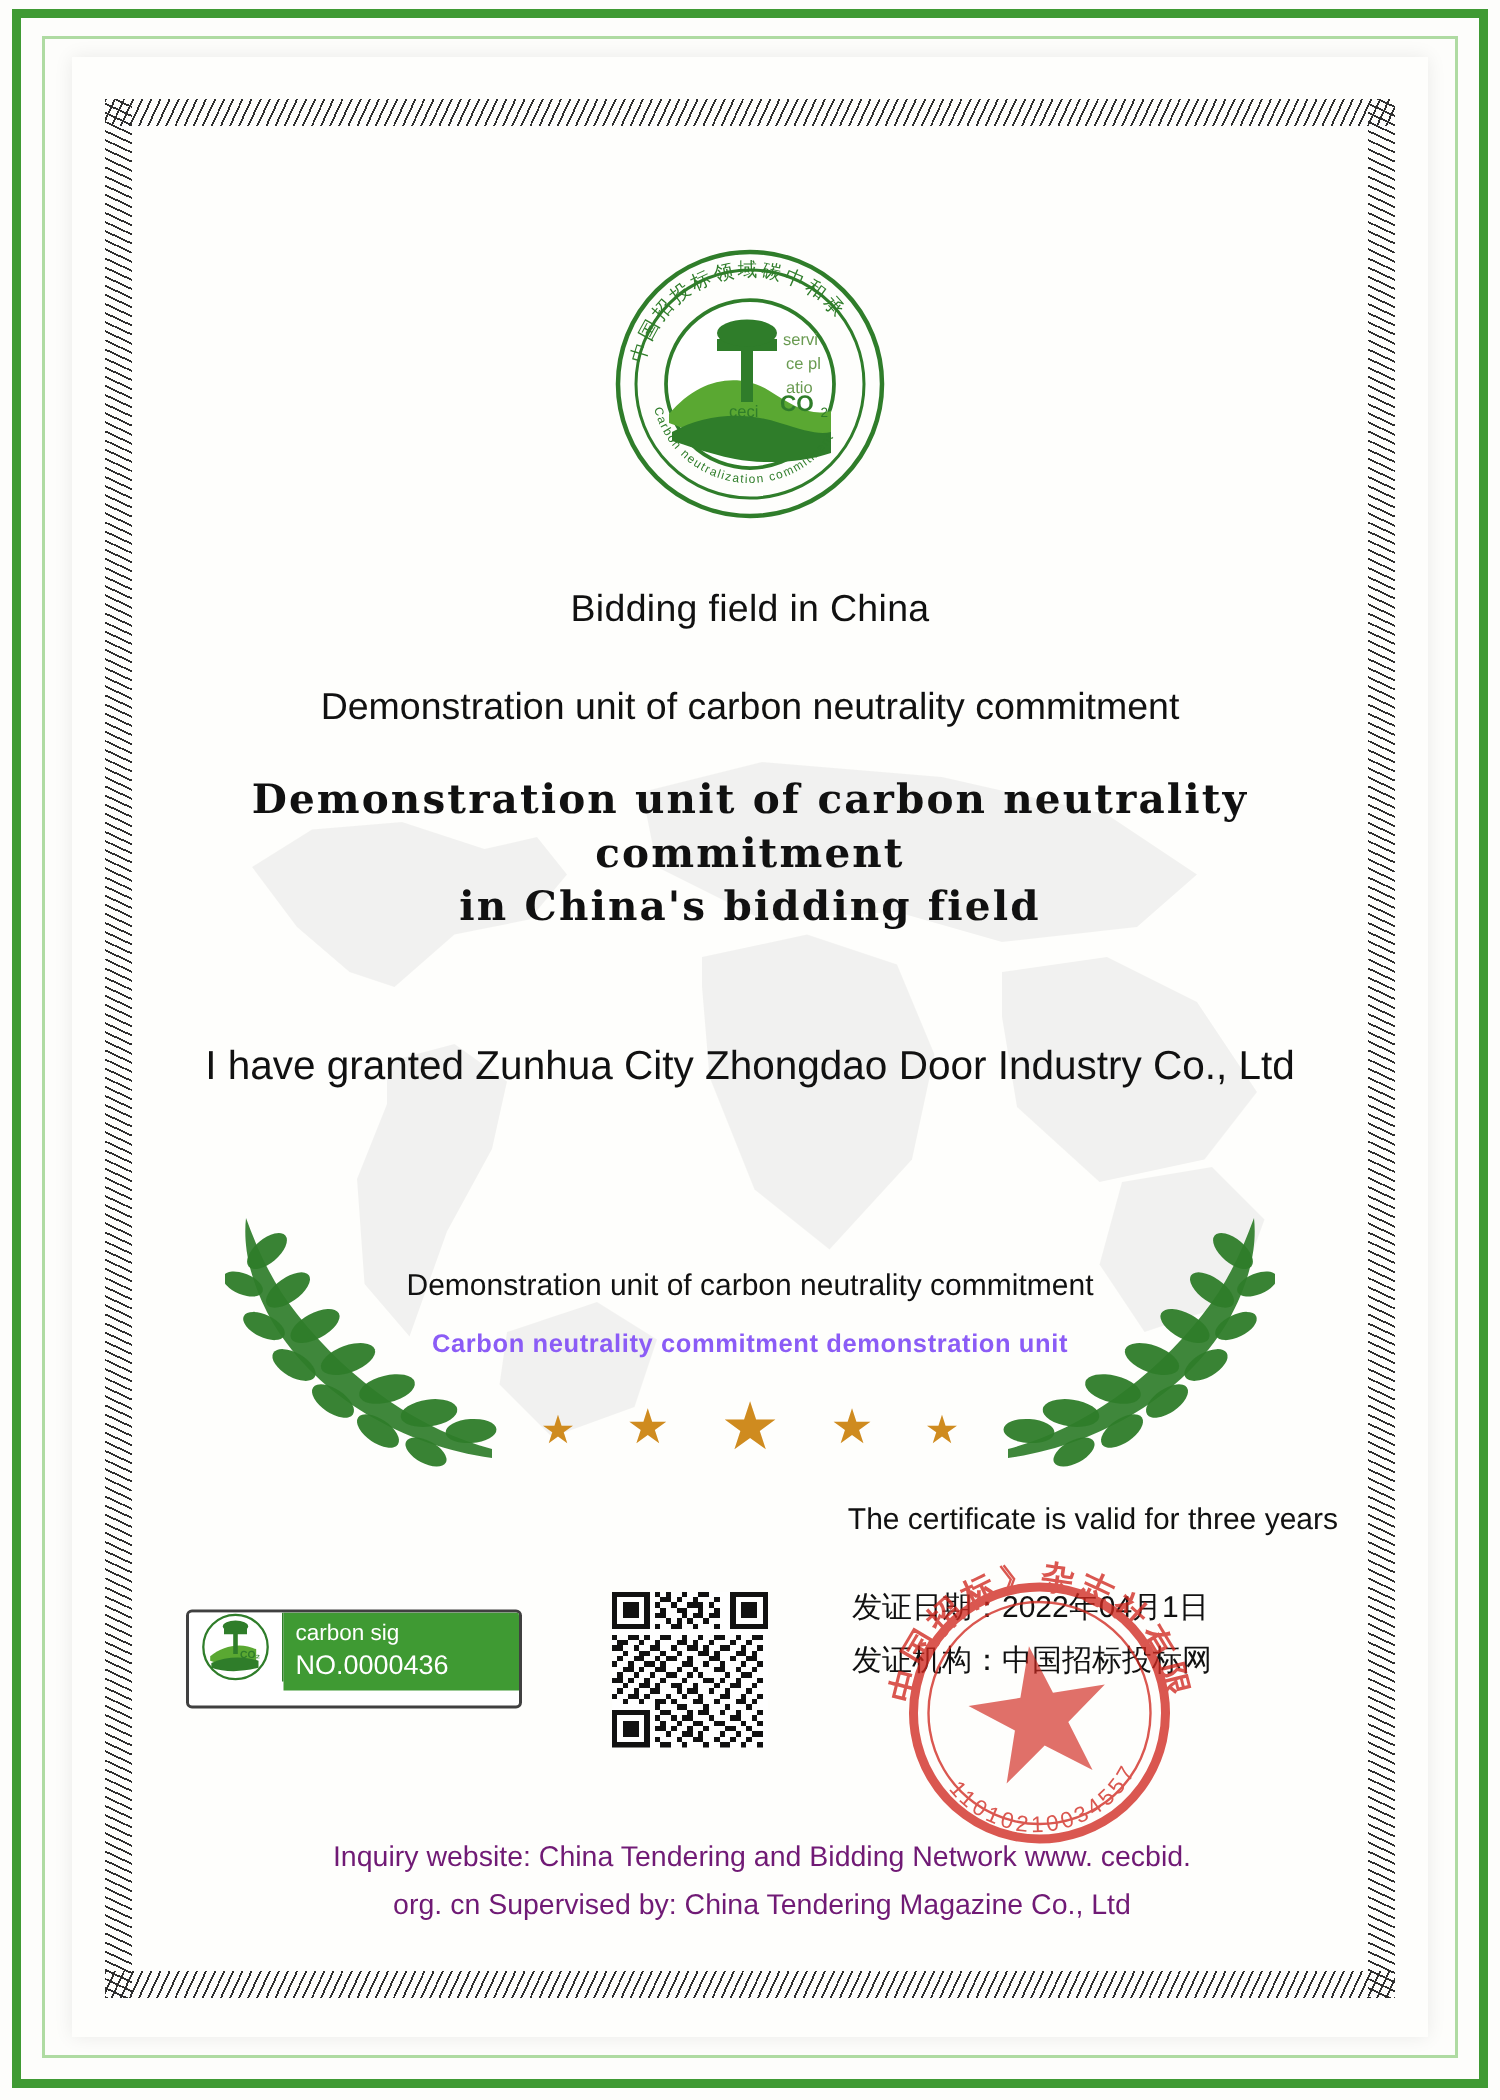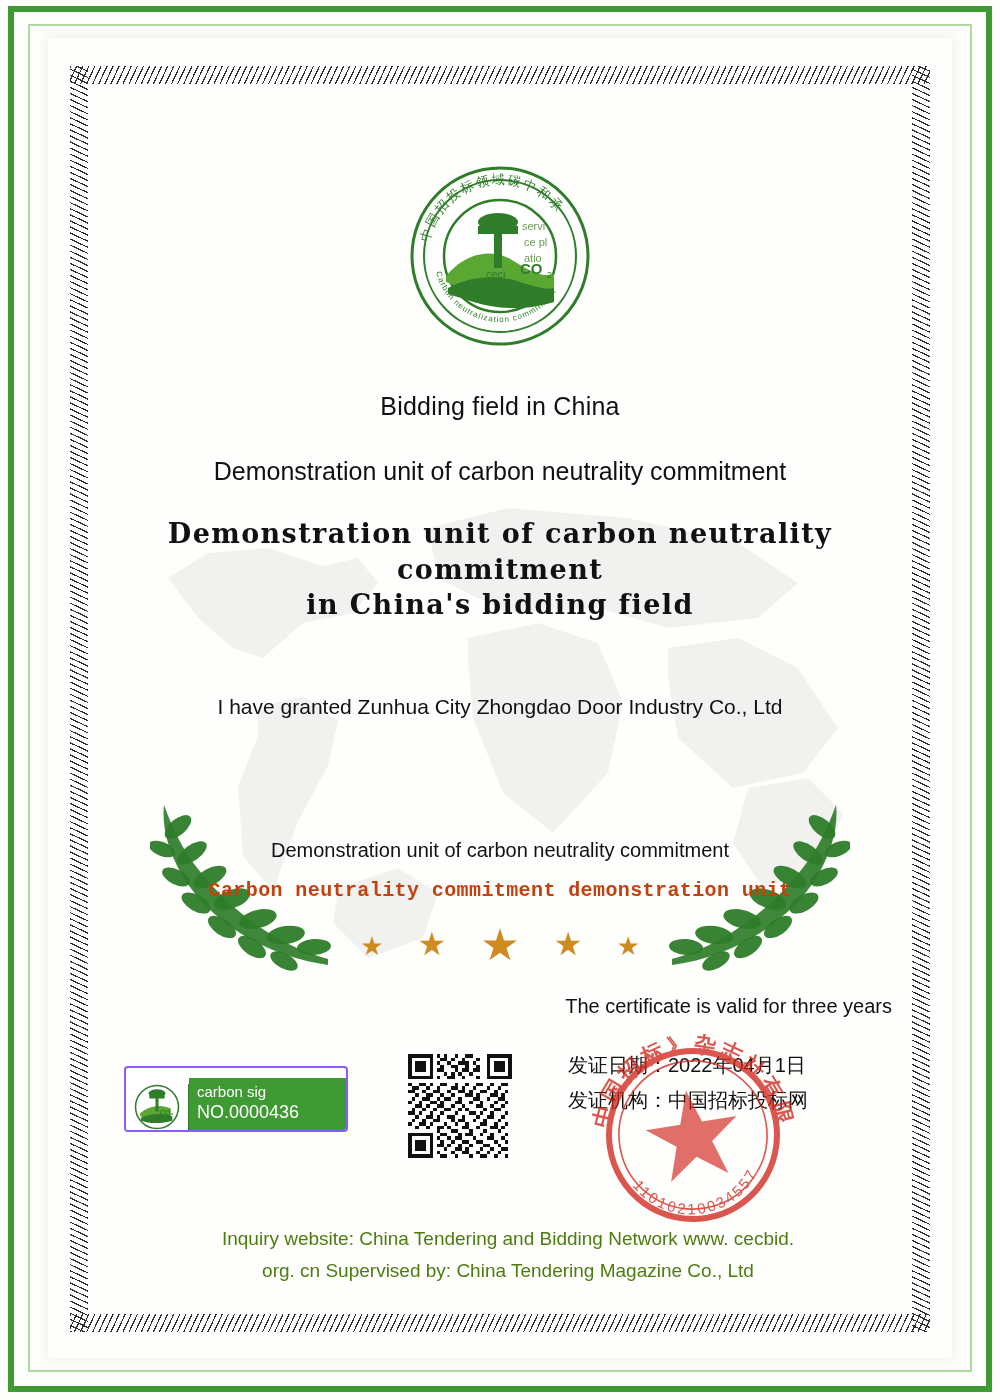--- a/index.html
+++ b/index.html
@@ -123,21 +123,21 @@
     margin-top: 30px;
     font-family: "DejaVu Serif", serif;
     font-weight: bold;
     font-size: 27px;
     color: #111;
     letter-spacing: 1.4px;
     line-height: 1.32;
   }
   .line-grant {
     margin-top: 72px;
-    font-size: 21px;
+    font-size: 27px;
     color: #111;
   }
 
   
   .laurel-band {
     position: relative;
     margin-top: 78px;
     height: 190px;
   }
   .laurel {
@@ -151,24 +151,24 @@
 
   .laurel-text-1 {
     position: absolute;
     left: 0; right: 0; top: 42px;
     font-size: 20px;
     color: #111;
   }
   .laurel-text-2 {
     position: absolute;
     left: 0; right: 0; top: 82px;
-    font-family: Liberation Mono, monospace;
+    font-family: Liberation Sans, sans-serif;
     font-weight: bold;
-    font-size: 20px;
-    color: #c2410c;
+    font-size: 17px;
+    color: #8b5cf6;
     letter-spacing: .4px;
   }
   .stars {
     position: absolute;
     left: 0; right: 0; top: 126px;
     display: flex;
     justify-content: center;
     align-items: flex-start;
     gap: 34px;
   }
@@ -194,22 +194,22 @@
     margin-top: 28px;
     height: 150px;
   }
   .sig-badge {
     position: absolute;
     left: 16px;
     top: 20px;
     width: 220px;
     height: 62px;
     display: flex;
-    align-items: flex-end;
-    border: 2px solid #8b5cf6;
+    align-items: flex-start;
+    border: 2px solid #404040;
     border-radius: 4px;
     overflow: hidden;
     background: #fff;
   }
   .sig-badge .mark {
     width: 62px;
     background: #fff;
     display: flex;
     align-items: center;
     justify-content: center;
@@ -251,21 +251,21 @@
     width: 230px;
     height: 200px;
     pointer-events: none;
   }
 
   .footer {
     position: absolute;
     left: 16px; right: 0;
     bottom: 12px;
     font-size: 19px;
-    color: #4d7c0f;
+    color: #701a75;
     line-height: 1.65;
   }
 </style>
 </head>
 <body>
 
 <div class="page">
 
   <div class="green-border">
     <div class="green-border-inner"></div>

